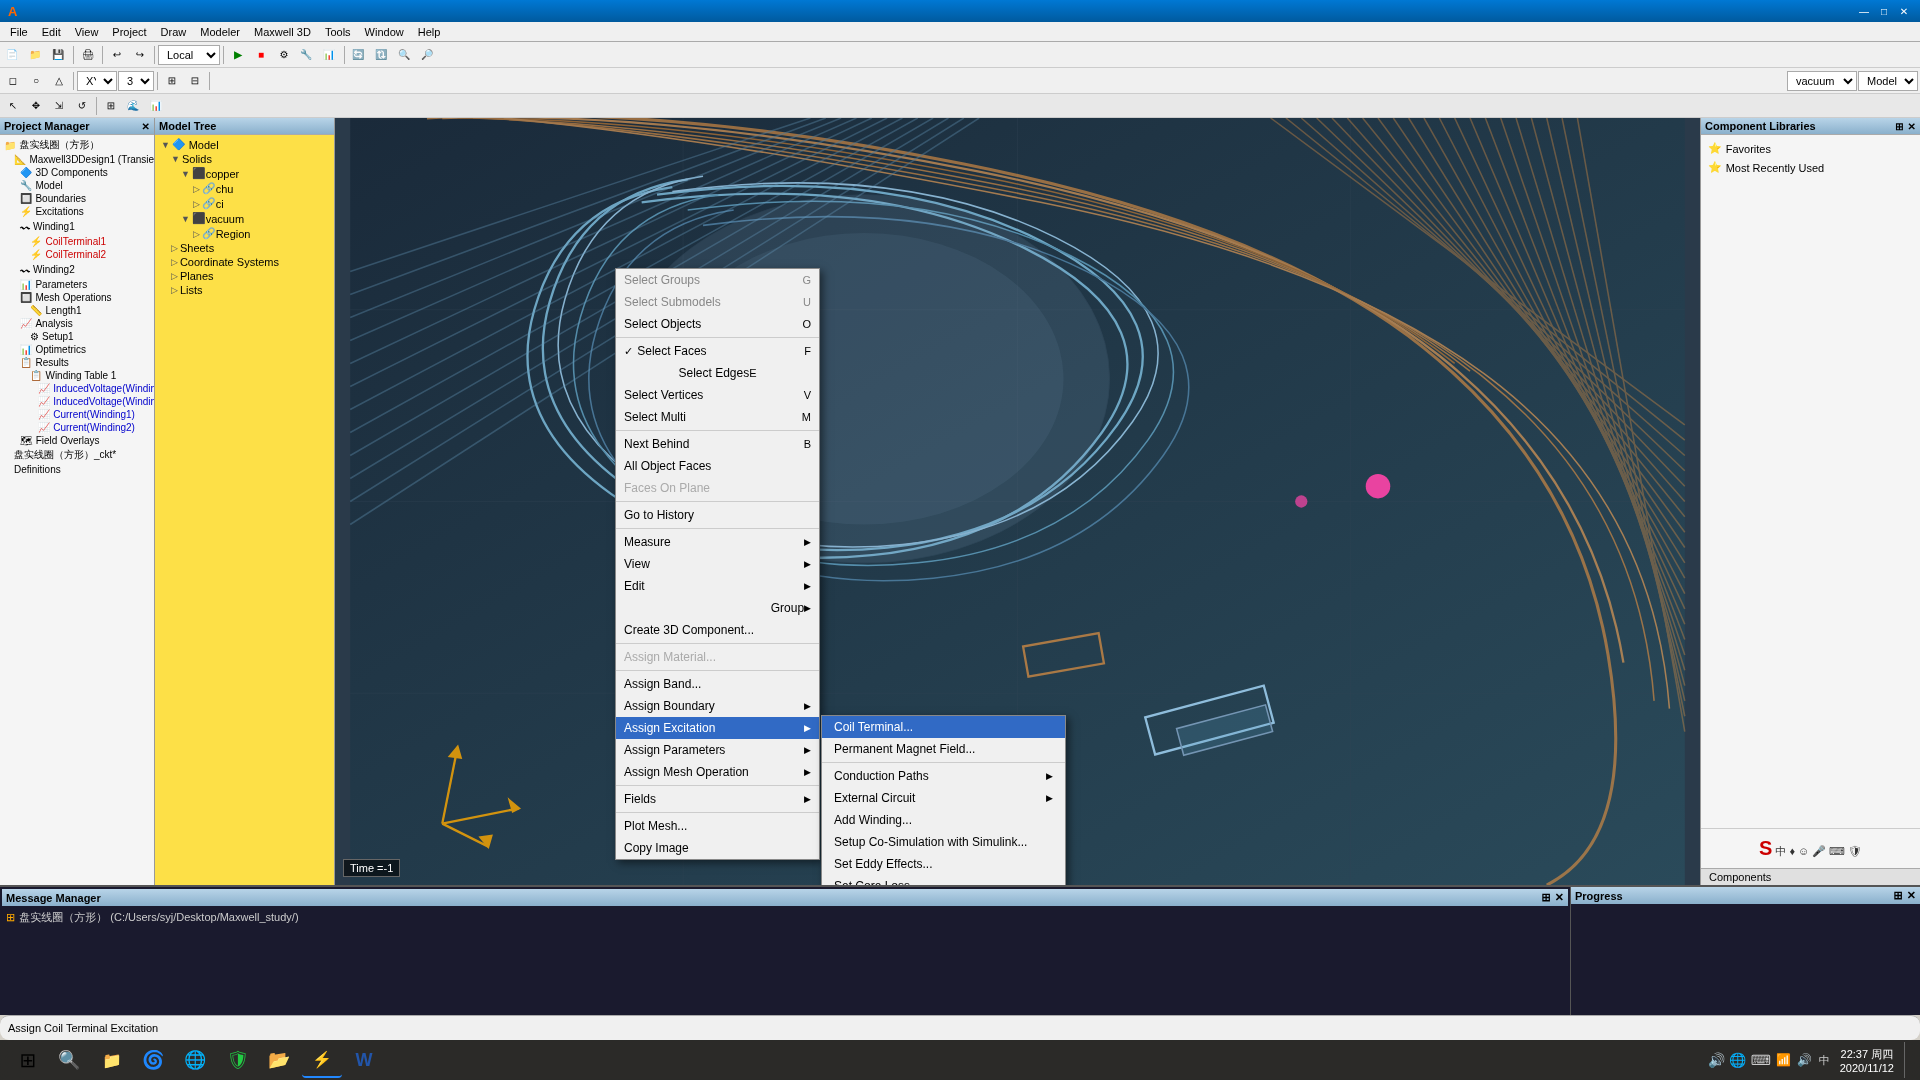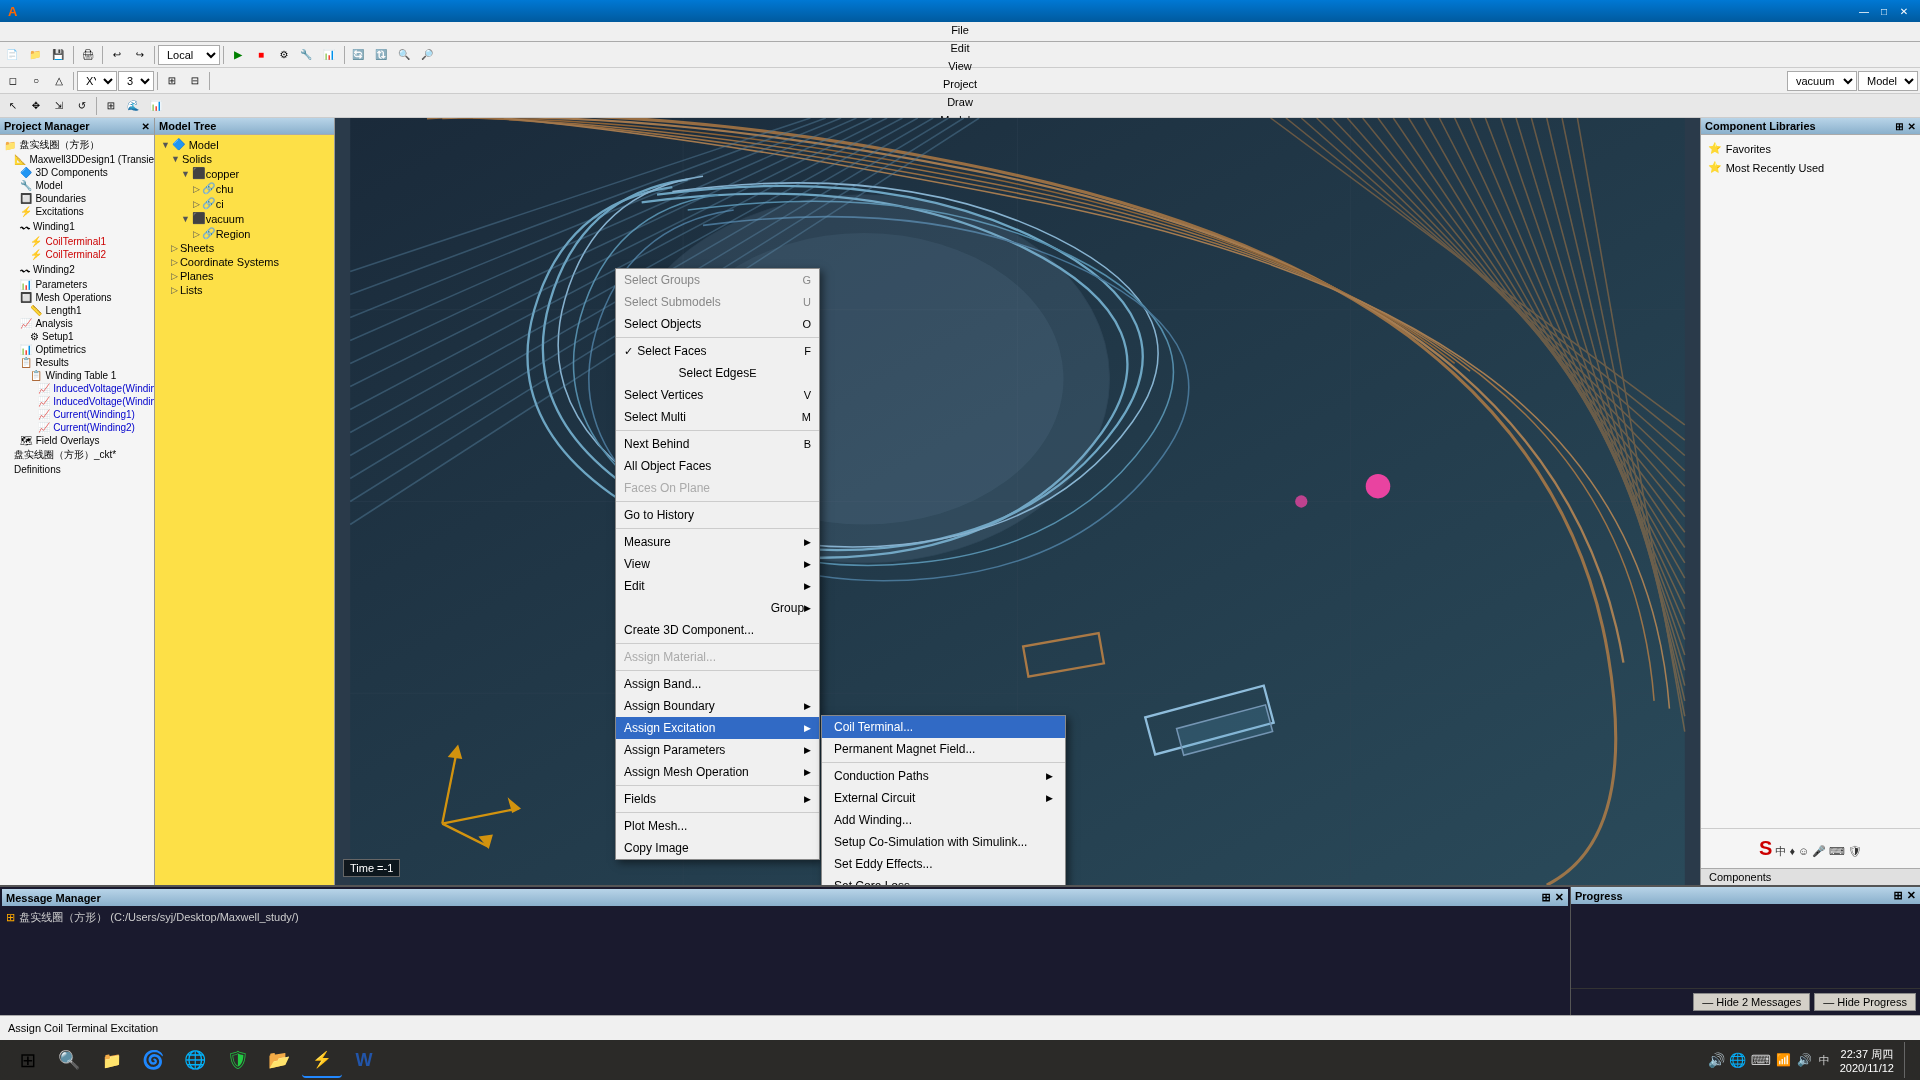--- a/index.html
+++ b/index.html
@@ -23,21 +23,20 @@
 
     
     #menubar {
       height: 20px;
       background: #f0f0f0;
       border-bottom: 1px solid #aaa;
       display: flex;
       align-items: center;
       padding: 0 4px;
       gap: 2px;
-      flex-direction: column;
     }
     .menu-item {
       padding: 2px 6px;
       cursor: pointer;
       font-size: 11px;
     }
 
     
     .toolbar {
       height: 24px;
@@ -180,20 +179,21 @@
     
     #statusbar {
       height: 25px;
       background: #f0f0f0;
       border-top: 1px solid #aaa;
       display: flex;
       align-items: center;
       padding: 0 8px;
       font-size: 11px;
       gap: 8px;
+      border-radius: 9px;
     }
 
     
     #taskbar {
       height: 40px;
       background: #000000cc;
       backdrop-filter: blur(10px);
       display: flex;
       align-items: center;
       padding: 0 8px;
@@ -807,24 +807,20 @@
   <div id="progress-panel" style="width:350px; background:#1a1a2e; border-left:1px solid #555; display:flex; flex-direction:column;">
     <div id="prog-header" style="background:linear-gradient(to bottom,#b8d4e8,#8ab0cc); color:black; padding:2px 4px; display:flex; justify-content:space-between; align-items:center; font-weight:bold; font-size:11px;">
       <span>Progress</span>
       <div style="display:flex; gap:4px;">
         <span style="cursor:pointer;">⊞</span>
         <span style="cursor:pointer;">✕</span>
       </div>
     </div>
     <div style="flex:1;"></div>
 
-    <div style="display:flex; justify-content:flex-end; gap:4px; padding:4px; border-top:1px solid #333;">
-      <button style="padding:2px 8px; font-size:11px; background:#d4d0c8; border:1px solid #888; cursor:pointer;">— Hide 2 Messages</button>
-      <button style="padding:2px 8px; font-size:11px; background:#d4d0c8; border:1px solid #888; cursor:pointer;">— Hide Progress</button>
-    </div>
   </div>
 </div>
 
 <div id="statusbar" style="height:25px; background:#f0f0f0; border-top:1px solid #aaa; display:flex; align-items:center; padding:0 8px; font-size:11px;">
   <span>Assign Coil Terminal Excitation</span>
 </div>
 
 <div id="taskbar" style="height:40px; background:#000000cc; display:flex; align-items:center; padding:0 8px; gap:2px; position:fixed; bottom:0; width:1920px;">
 
   <div style="width:40px; height:36px; display:flex; align-items:center; justify-content:center; cursor:pointer; border-radius:4px;">

